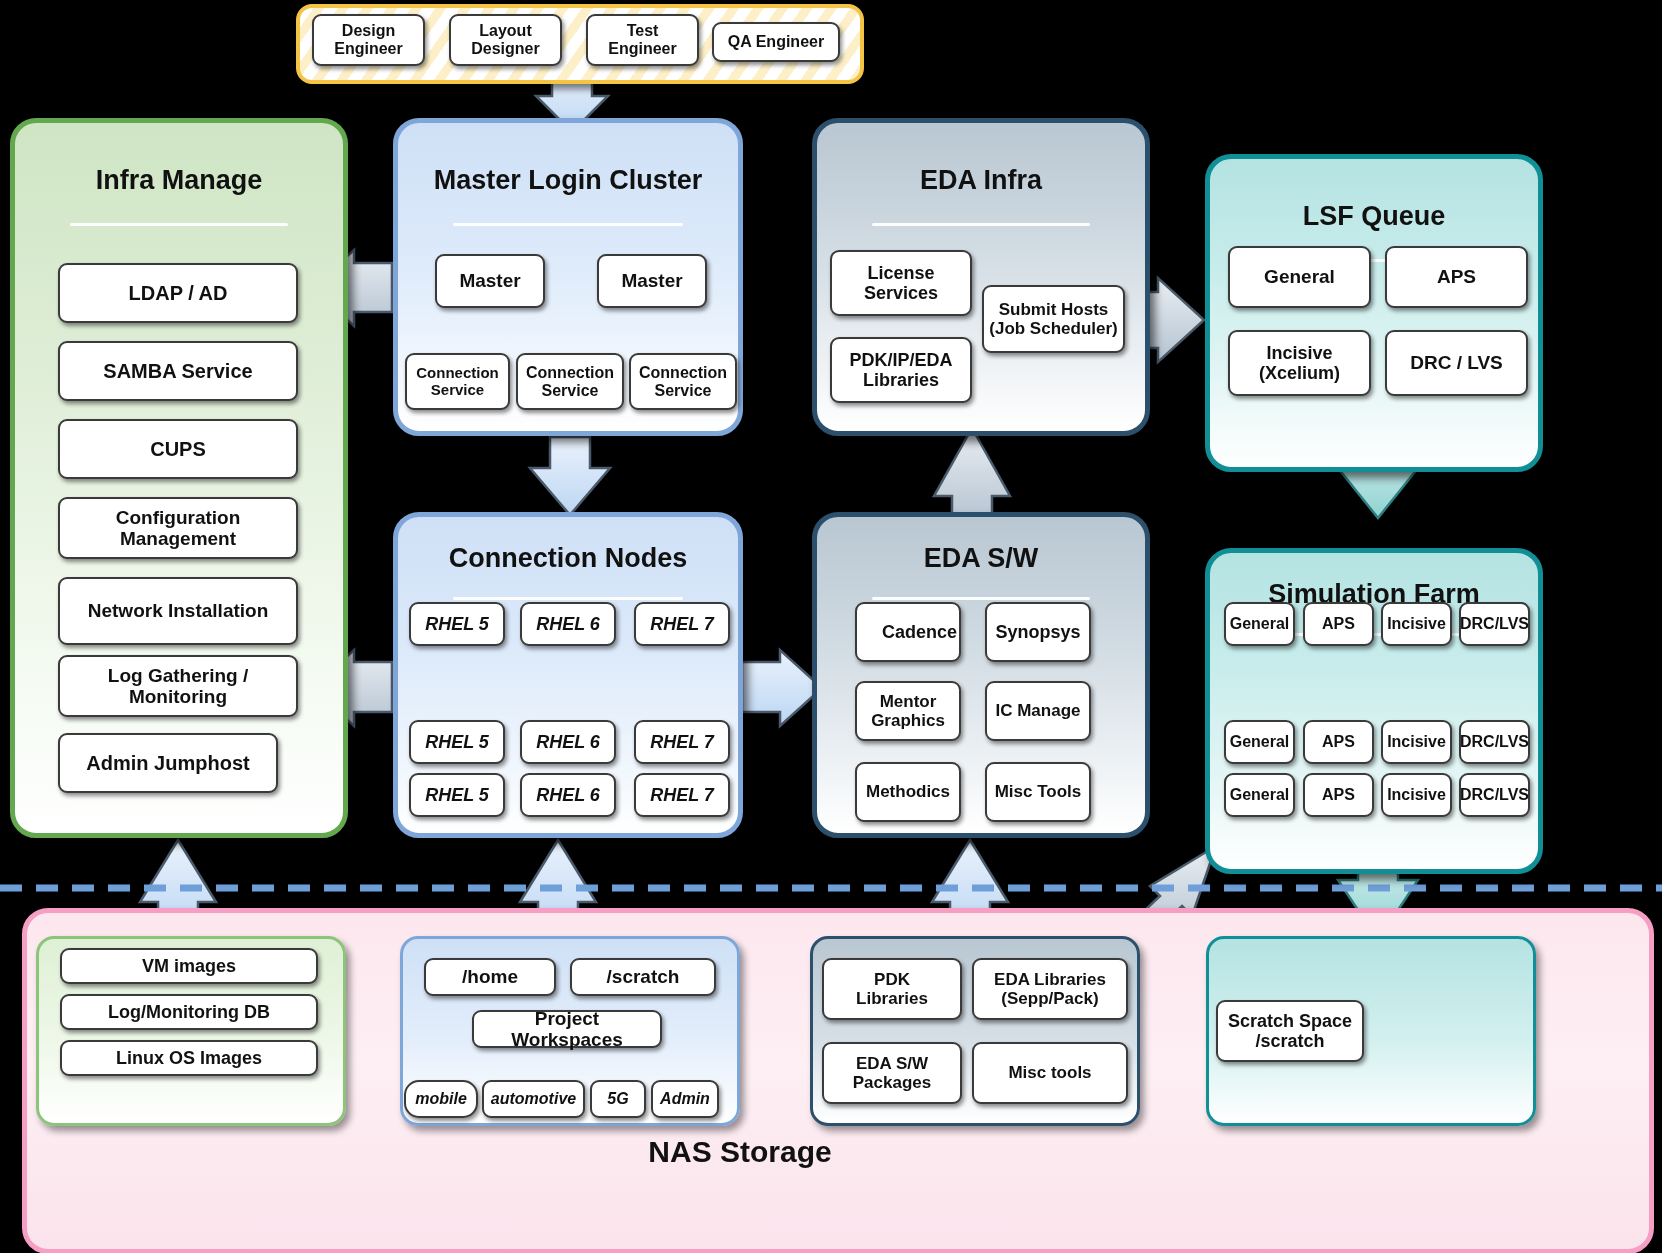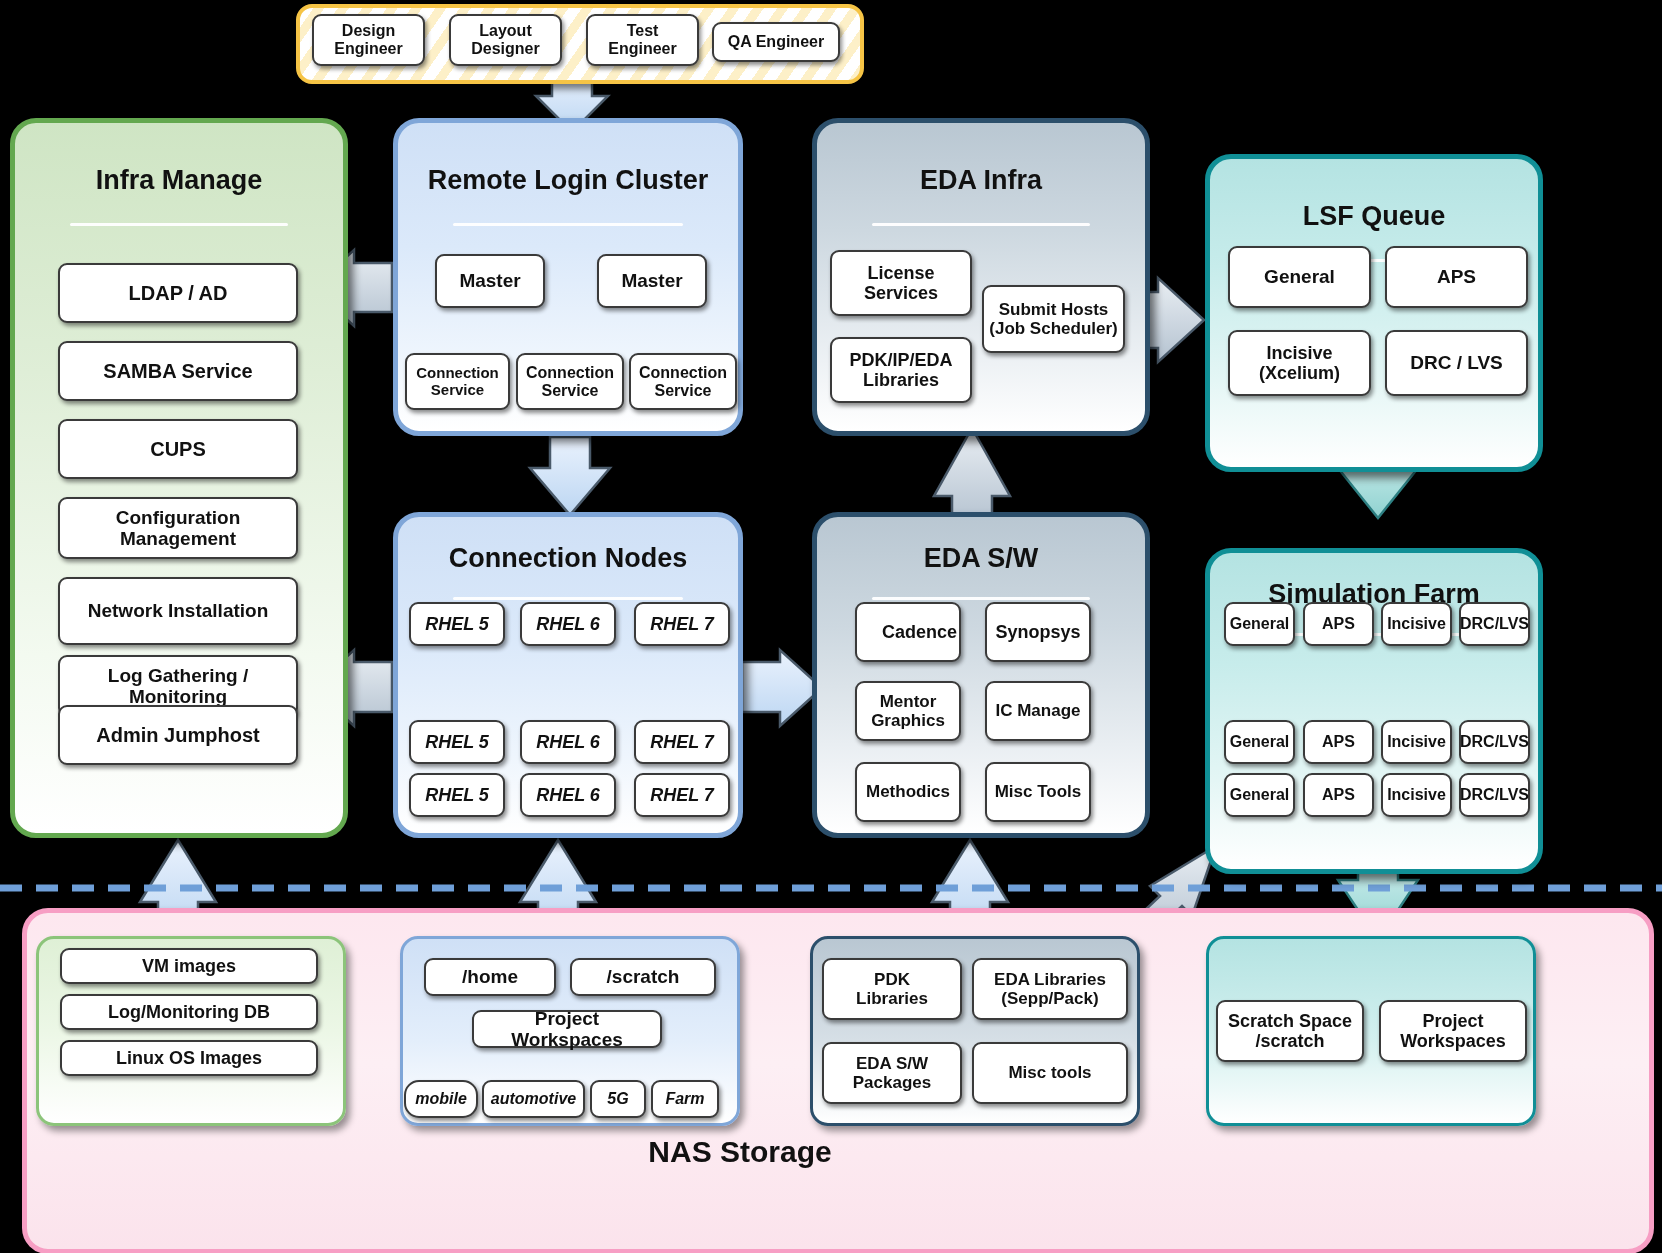--- a/index.html
+++ b/index.html
@@ -179,24 +179,24 @@
     <div class="rule" style="left:55px;right:55px;top:100px;"></div>
   </div>
   <div class="nb" style="left:58px;top:263px;width:240px;height:60px;font-size:20px;white-space:pre-line;">LDAP / AD</div>
   <div class="nb" style="left:58px;top:341px;width:240px;height:60px;font-size:20px;white-space:pre-line;">SAMBA Service</div>
   <div class="nb" style="left:58px;top:419px;width:240px;height:60px;font-size:20px;white-space:pre-line;">CUPS</div>
   <div class="nb" style="left:58px;top:497px;width:240px;height:62px;font-size:19px;white-space:pre-line;">Configuration
 Management</div>
   <div class="nb" style="left:58px;top:577px;width:240px;height:68px;font-size:19px;white-space:pre-line;">Network Installation</div>
   <div class="nb" style="left:58px;top:655px;width:240px;height:62px;font-size:19px;white-space:pre-line;">Log Gathering /
 Monitoring</div>
-  <div class="nb" style="left:58px;top:705px;width:240px;height:60px;font-size:20px;white-space:pre-line;text-align:center;">Admin Jumphost</div>
+  <div class="nb" style="left:58px;top:733px;width:220px;height:60px;font-size:20px;white-space:pre-line;text-align:center;">Admin Jumphost</div>
 
   <div class="panel p-blue" style="left:393px;top:118px;width:350px;height:318px;">
-    <div class="ttl" style="top:42px;font-size:27px;">Remote Login Cluster</div>
+    <div class="ttl" style="top:42px;font-size:27px;">Master Login Cluster</div>
     <div class="rule" style="left:55px;right:55px;top:100px;"></div>
   </div>
   <div class="nb" style="left:435px;top:254px;width:110px;height:54px;font-size:19px;">Master</div>
   <div class="nb" style="left:597px;top:254px;width:110px;height:54px;font-size:19px;">Master</div>
   <div class="nb" style="left:405px;top:353px;width:105px;height:57px;font-size:15px;white-space:pre-line;">Connection
 Service</div>
   <div class="nb" style="left:516px;top:353px;width:108px;height:57px;font-size:16px;white-space:pre-line;">Connection
 Service</div>
   <div class="nb" style="left:629px;top:353px;width:108px;height:57px;font-size:16px;white-space:pre-line;">Connection
 Service</div>
@@ -273,30 +273,28 @@
   <div class="nb" style="left:60px;top:994px;width:258px;height:36px;font-size:18px;">Log/Monitoring DB</div>
   <div class="nb" style="left:60px;top:1040px;width:258px;height:36px;font-size:18px;">Linux OS Images</div>
 
   <div class="sub s-blue" style="left:400px;top:936px;width:340px;height:190px;"></div>
   <div class="nb" style="left:424px;top:958px;width:132px;height:38px;font-size:19px;">/home</div>
   <div class="nb" style="left:570px;top:958px;width:146px;height:38px;font-size:19px;">/scratch</div>
   <div class="nb" style="left:472px;top:1010px;width:190px;height:38px;font-size:19px;">Project Workspaces</div>
   <div class="nb it" style="left:404px;top:1080px;width:74px;height:38px;font-size:16px;border-radius:15px;">mobile</div>
   <div class="nb it" style="left:482px;top:1080px;width:103px;height:38px;font-size:16px;">automotive</div>
   <div class="nb it" style="left:590px;top:1080px;width:56px;height:38px;font-size:16px;">5G</div>
-  <div class="nb it" style="left:651px;top:1080px;width:68px;height:38px;font-size:16px;">Farm</div>
+  <div class="nb it" style="left:651px;top:1080px;width:68px;height:38px;font-size:16px;">Admin</div>
 
   <div class="sub s-slate" style="left:810px;top:936px;width:330px;height:190px;"></div>
   <div class="nb" style="left:822px;top:958px;width:140px;height:62px;font-size:17px;white-space:pre-line;">PDK
 Libraries</div>
   <div class="nb" style="left:972px;top:958px;width:156px;height:62px;font-size:17px;white-space:pre-line;">EDA Libraries
 (Sepp/Pack)</div>
   <div class="nb" style="left:822px;top:1042px;width:140px;height:62px;font-size:17px;white-space:pre-line;">EDA S/W
 Packages</div>
   <div class="nb" style="left:972px;top:1042px;width:156px;height:62px;font-size:17px;white-space:pre-line;">Misc tools</div>
 
   <div class="sub s-teal" style="left:1206px;top:936px;width:330px;height:190px;"></div>
   <div class="nb" style="left:1216px;top:1000px;width:148px;height:62px;font-size:18px;white-space:pre-line;">Scratch Space
 /scratch</div>
-  <div class="nb" style="left:1379px;top:1000px;width:148px;height:62px;font-size:18px;white-space:pre-line;">Project
-Workspaces</div>
 
 </div>
 
 </body></html>

